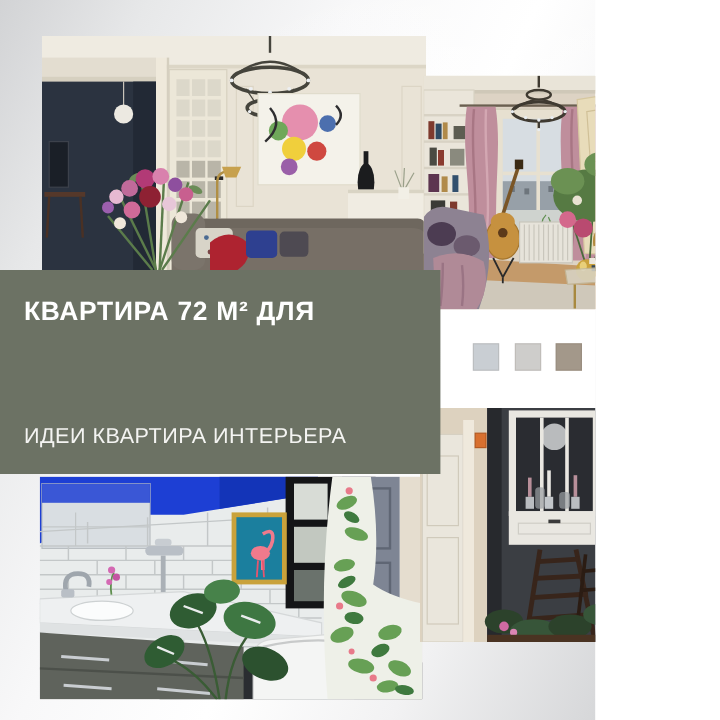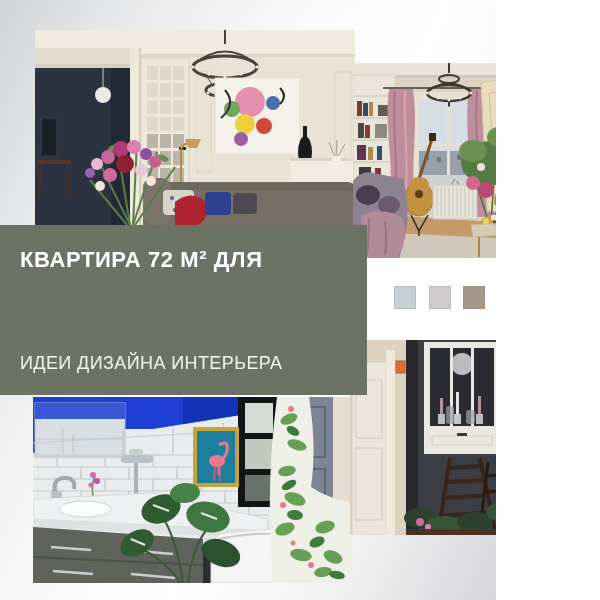--- a/index.html
+++ b/index.html
@@ -344,21 +344,21 @@
         <line x1="158" y1="162" x2="153" y2="190" stroke="#2e1d14" stroke-width="3"></line>
         <line x1="192" y1="162" x2="198" y2="190" stroke="#2e1d14" stroke-width="3"></line>
       </g>
     </svg>
   </div>
 
   <div class="band" style="background: rgb(108, 114, 100);">
     <div class="title">
       <div>КВАРТИРА 72 М² ДЛЯ</div>
     </div>
-    <div class="subtitle">ИДЕИ ДИЗАЙНА ИНТЕРЬЕРА</div>
+    <div class="subtitle">ИДЕИ КВАРТИРА ИНТЕРЬЕРА</div>
   </div>
 
   <div class="palette-card" style="background: rgb(255, 255, 255);">
     <div class="swatch s1" style="background: rgb(201, 206, 211);"></div>
     <div class="swatch s2" style="background: rgb(206, 205, 203);"></div>
     <div class="swatch s3" style="background: rgb(163, 152, 138);"></div>
     <div class="swatch s4" style="background: rgb(107, 76, 40);"></div>
   </div>
 
   <div class="photo" id="photo-c">

